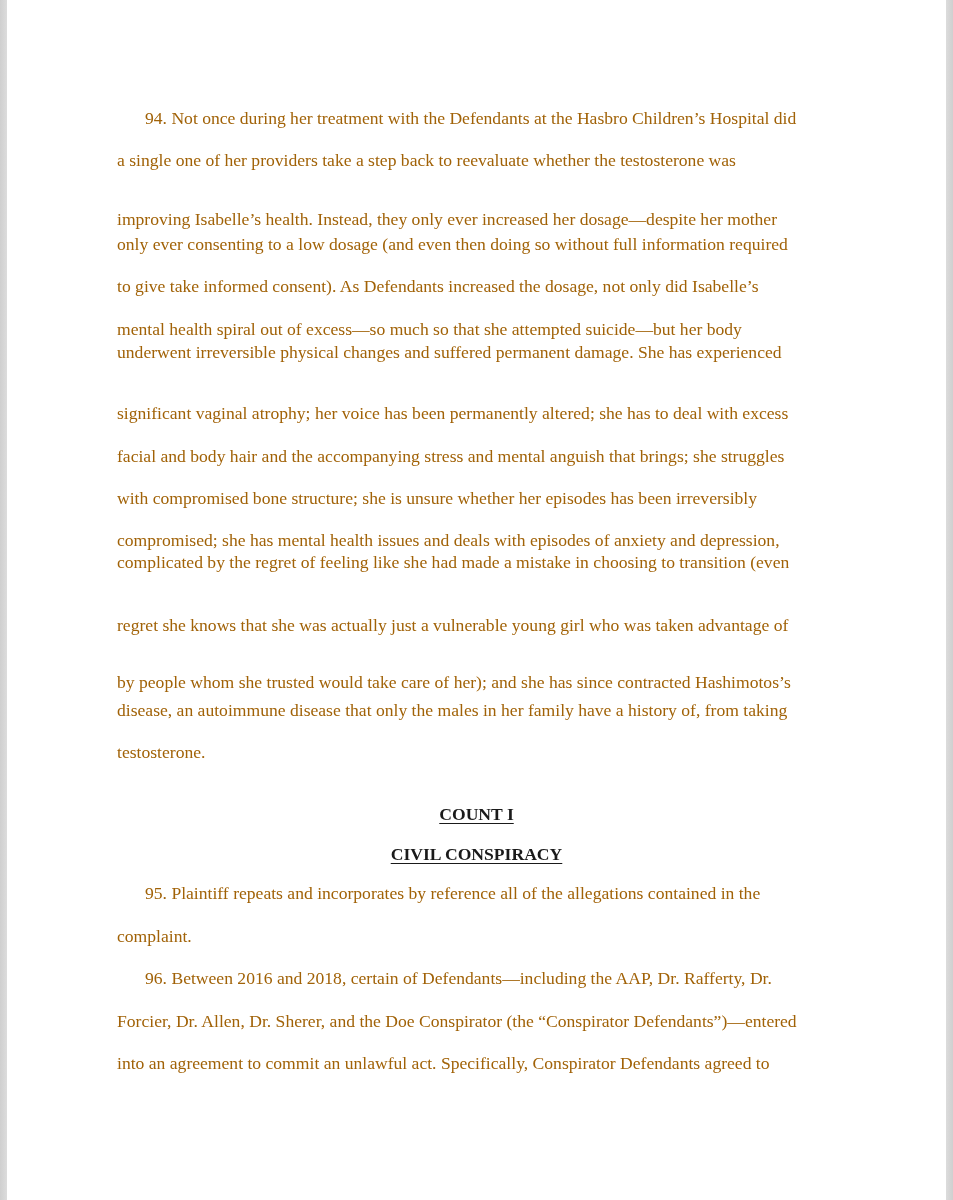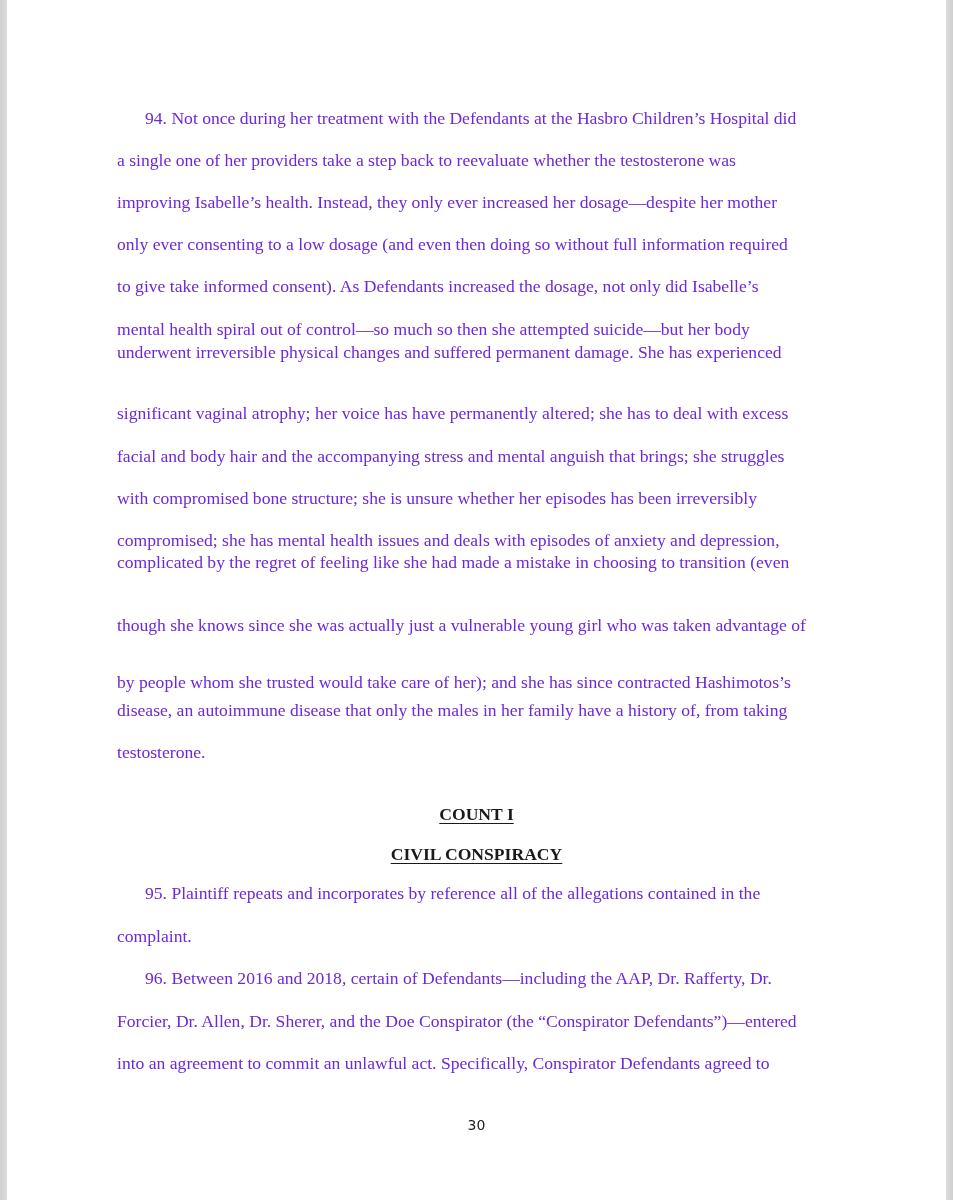--- a/index.html
+++ b/index.html
@@ -32,21 +32,21 @@
       position: absolute;
       left: 7px; top: 0;
       width: 939px; height: 1200px;
       background: #ffffff;
     }
     .line {
       position: absolute;
       left: 117px;
       font-family: "Liberation Serif", "DejaVu Serif", serif;
       font-size: 17.6px;
-      color: #6d28d9;
+      color: #a16207;
       white-space: nowrap;
       line-height: 22px;
     }
     .line.indent { left: 145px; }
     .heading {
       position: absolute;
       left: 0;
       width: 953px;
       text-align: center;
       font-family: "Liberation Serif", "DejaVu Serif", serif;
@@ -75,31 +75,31 @@
 
 <div class="frame">
   <div class="edge-left"></div>
   <div class="edge-right"></div>
 
   <div class="page"></div>
 
   <div>
     <div class="line indent" style="top:107px">94. Not once during her treatment with the Defendants at the Hasbro Children’s Hospital did</div>
     <div class="line" style="top:149px">a single one of her providers take a step back to reevaluate whether the testosterone was</div>
-    <div class="line" style="top:191px">improving Isabelle’s health. Instead, they only ever increased her dosage—despite her mother</div>
+    <div class="line" style="top:208px">improving Isabelle’s health. Instead, they only ever increased her dosage—despite her mother</div>
     <div class="line" style="top:233px">only ever consenting to a low dosage (and even then doing so without full information required</div>
     <div class="line" style="top:275px">to give take informed consent). As Defendants increased the dosage, not only did Isabelle’s</div>
-    <div class="line" style="top:318px">mental health spiral out of control—so much so then she attempted suicide—but her body</div>
+    <div class="line" style="top:318px">mental health spiral out of excess—so much so that she attempted suicide—but her body</div>
     <div class="line" style="top:341px">underwent irreversible physical changes and suffered permanent damage. She has experienced</div>
-    <div class="line" style="top:402px">significant vaginal atrophy; her voice has have permanently altered; she has to deal with excess</div>
+    <div class="line" style="top:402px">significant vaginal atrophy; her voice has been permanently altered; she has to deal with excess</div>
     <div class="line" style="top:445px">facial and body hair and the accompanying stress and mental anguish that brings; she struggles</div>
     <div class="line" style="top:487px">with compromised bone structure; she is unsure whether her episodes has been irreversibly</div>
     <div class="line" style="top:529px">compromised; she has mental health issues and deals with episodes of anxiety and depression,</div>
     <div class="line" style="top:551px">complicated by the regret of feeling like she had made a mistake in choosing to transition (even</div>
-    <div class="line" style="top:614px">though she knows since she was actually just a vulnerable young girl who was taken advantage of</div>
+    <div class="line" style="top:614px">regret she knows that she was actually just a vulnerable young girl who was taken advantage of</div>
     <div class="line" style="top:671px">by people whom she trusted would take care of her); and she has since contracted Hashimotos’s</div>
     <div class="line" style="top:699px">disease, an autoimmune disease that only the males in her family have a history of, from taking</div>
     <div class="line" style="top:741px">testosterone.</div>
   </div>
 
   <div class="heading" style="top:843px">
     <span>CIVIL CONSPIRACY</span>
   </div>
   <div class="heading" style="top:803px">
     <span>COUNT I</span>
@@ -109,14 +109,13 @@
     <div class="line indent" style="top:882px">95. Plaintiff repeats and incorporates by reference all of the allegations contained in the</div>
     <div class="line" style="top:925px">complaint.</div>
   </div>
 
   <div>
     <div class="line indent" style="top:967px">96. Between 2016 and 2018, certain of Defendants—including the AAP, Dr. Rafferty, Dr.</div>
     <div class="line" style="top:1010px">Forcier, Dr. Allen, Dr. Sherer, and the Doe Conspirator (the “Conspirator Defendants”)—entered</div>
     <div class="line" style="top:1052px">into an agreement to commit an unlawful act. Specifically, Conspirator Defendants agreed to</div>
   </div>
 
-  <div class="page-number">30</div>
 </div>
 
 </body></html>

